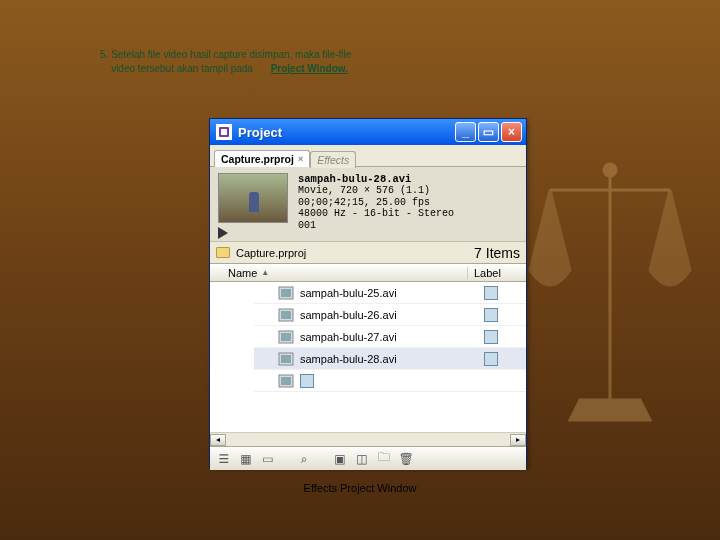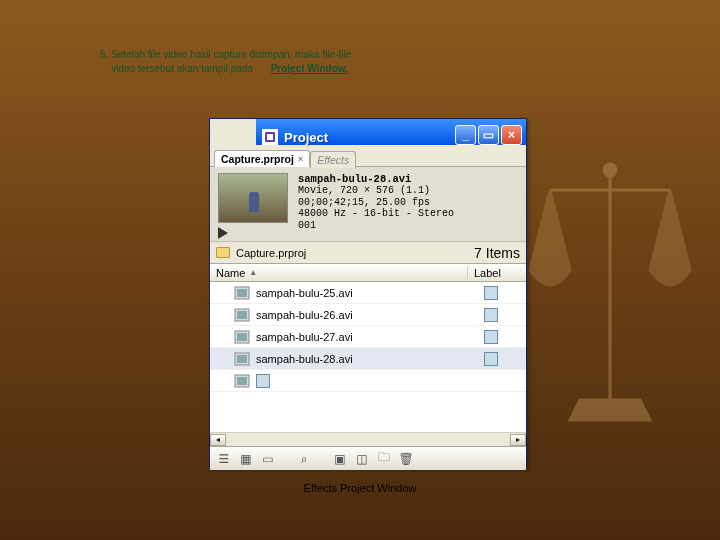--- a/index.html
+++ b/index.html
@@ -37,23 +37,22 @@
   position: absolute;
   top: 118px; left: 209px;
   width: 318px; height: 350px;
   background: #ece9d8;
   border: 1px solid #0a246a;
   box-shadow: 2px 2px 4px rgba(0,0,0,0.3);
 }
 .titlebar {
   height: 26px;
   background: linear-gradient(180deg, #3a90ff 0%, #0055e5 100%);
-  display: flex; align-items: flex-end;
+  display: flex; align-items: center;
   padding: 0 4px 0 6px;
-  margin-left: 46px;
 }
 .titlebar-icon {
   width: 16px; height: 16px;
   background: #fff;
   display: inline-flex; align-items: center; justify-content: center;
   margin-right: 6px;
   font-size: 10px;
 }
 .titlebar-title {
   color: #fff; font-weight: bold; font-size: 13px;
@@ -150,34 +149,35 @@
 .path-row .items-count {
   margin-left: auto; font-size: 14px;
 }
 .list-header {
   height: 18px;
   background: linear-gradient(180deg, #fff, #e8e5d6);
   border-bottom: 1px solid #aca899;
   display: flex; align-items: center;
   font-size: 11px;
 }
-.col-name { flex: 1; padding-left: 6px; border-right: 1px solid #d0cdbd; display: flex; align-items: center; }
+.col-name { flex: 1; padding-left: 18px; border-right: 1px solid #d0cdbd; display: flex; align-items: center; }
 .col-label { width: 58px; padding-left: 6px; }
 .sort-arrow { margin-left: 4px; font-size: 8px; color: #666; }
 .list-body {
   height: 150px;
   background: #fff;
   overflow-y: auto;
 }
 .list-row {
   height: 22px;
   display: flex; align-items: center;
   border-bottom: 1px solid #f0f0f0;
   font-size: 11px;
   padding-left: 24px;
+  margin-left: 44px;
 }
 .list-row.selected {
   background: #e2e7f2;
 }
 .file-icon {
   width: 16px; height: 14px;
   margin-right: 6px;
   display: inline-flex; align-items: center; justify-content: center;
 }
 .list-row .name { flex: 1; }

